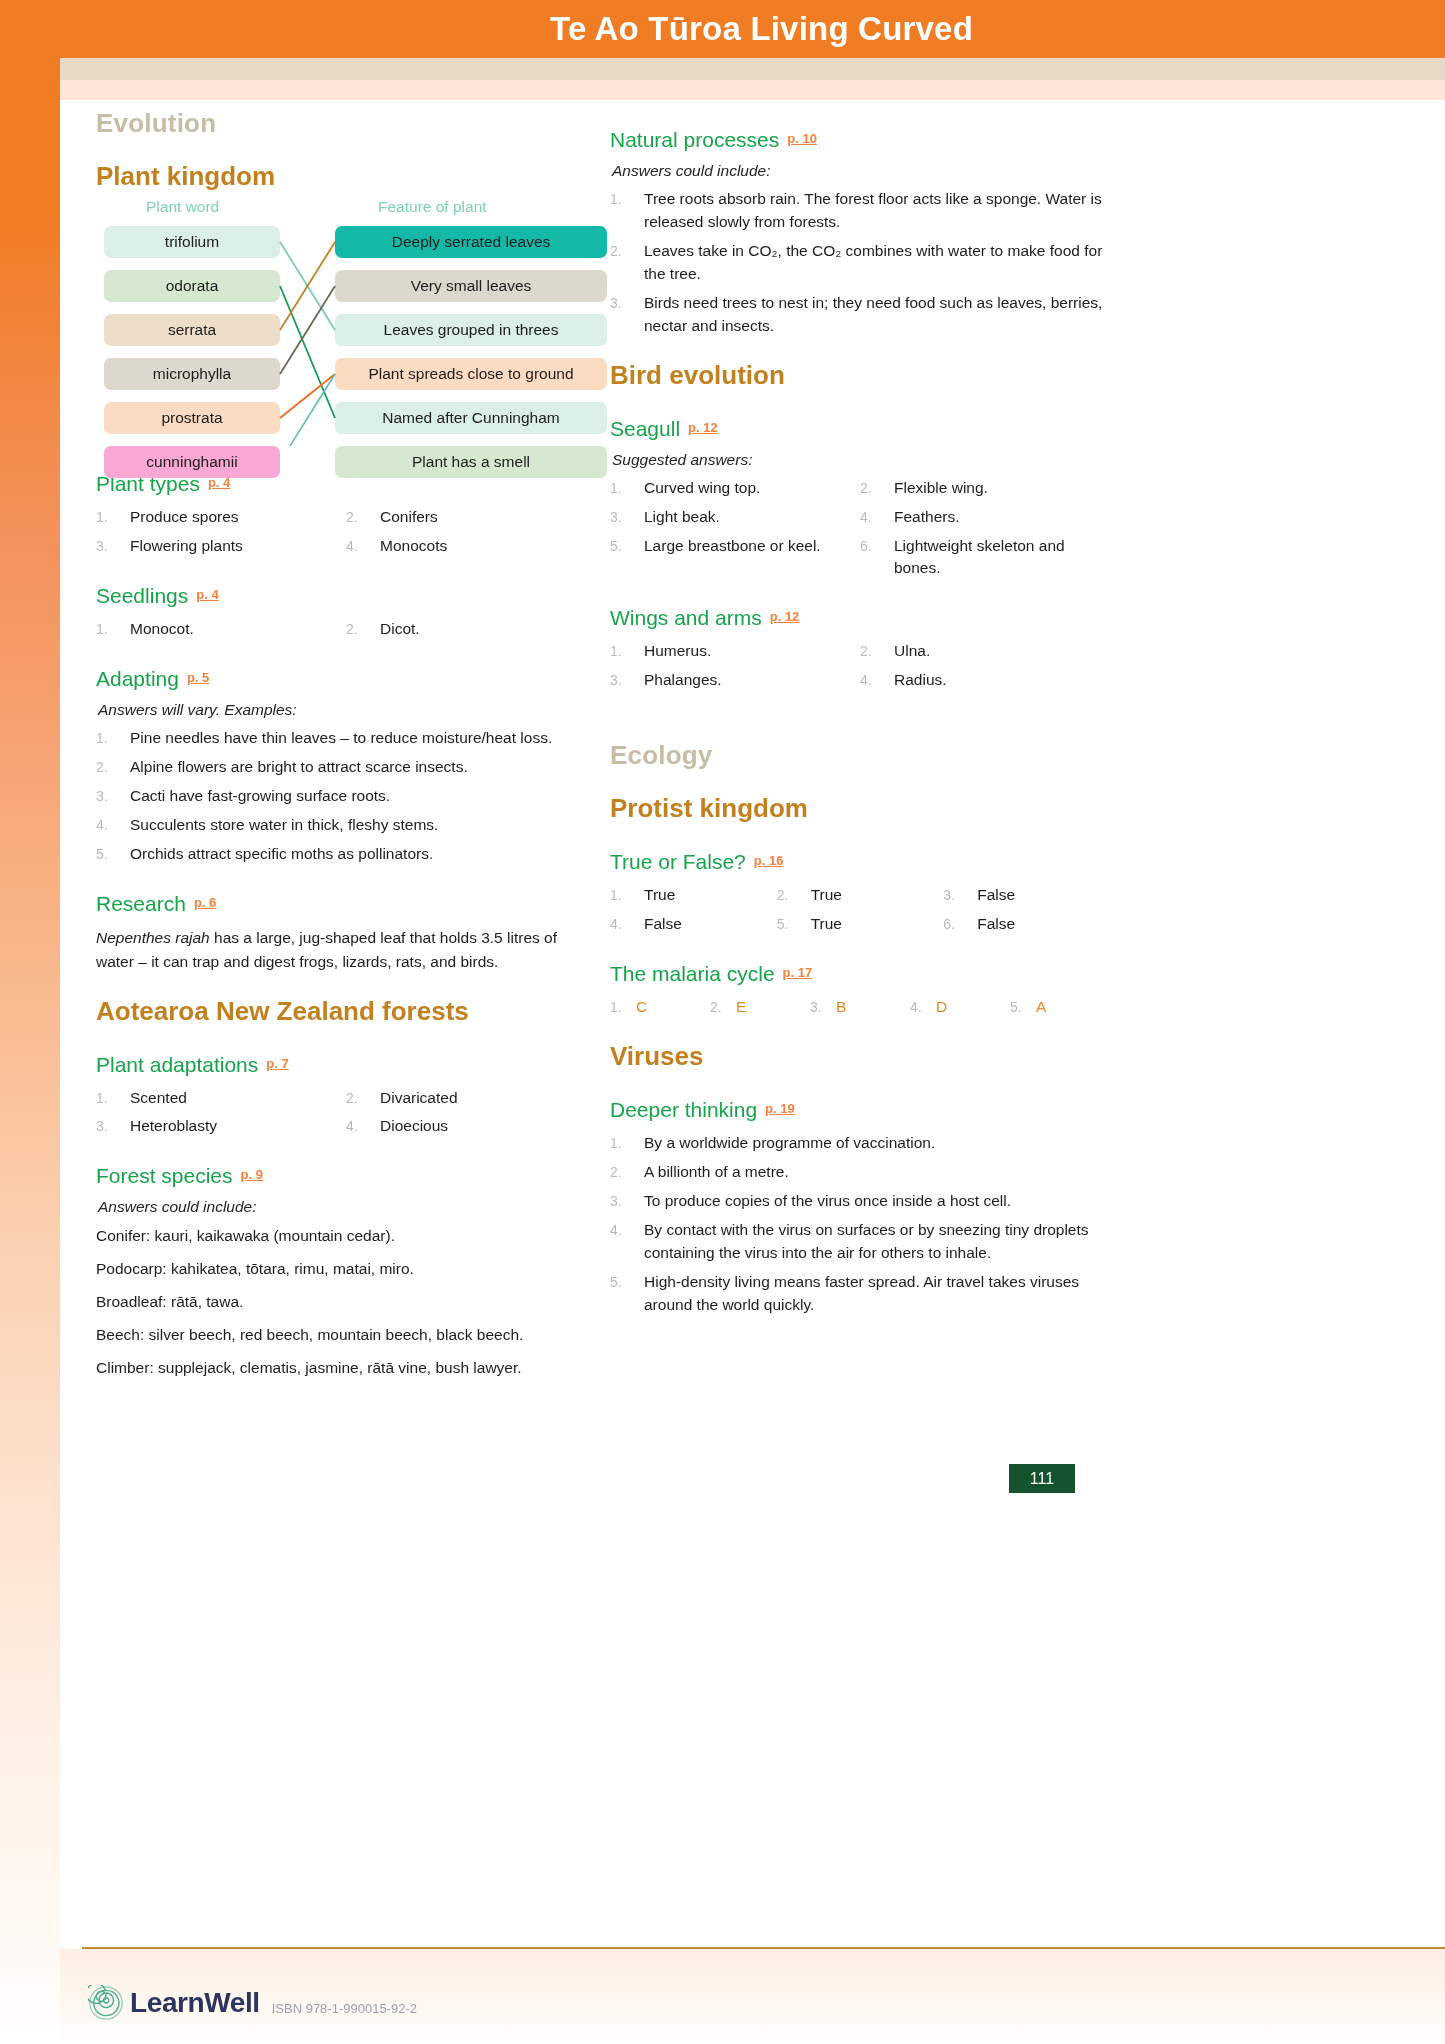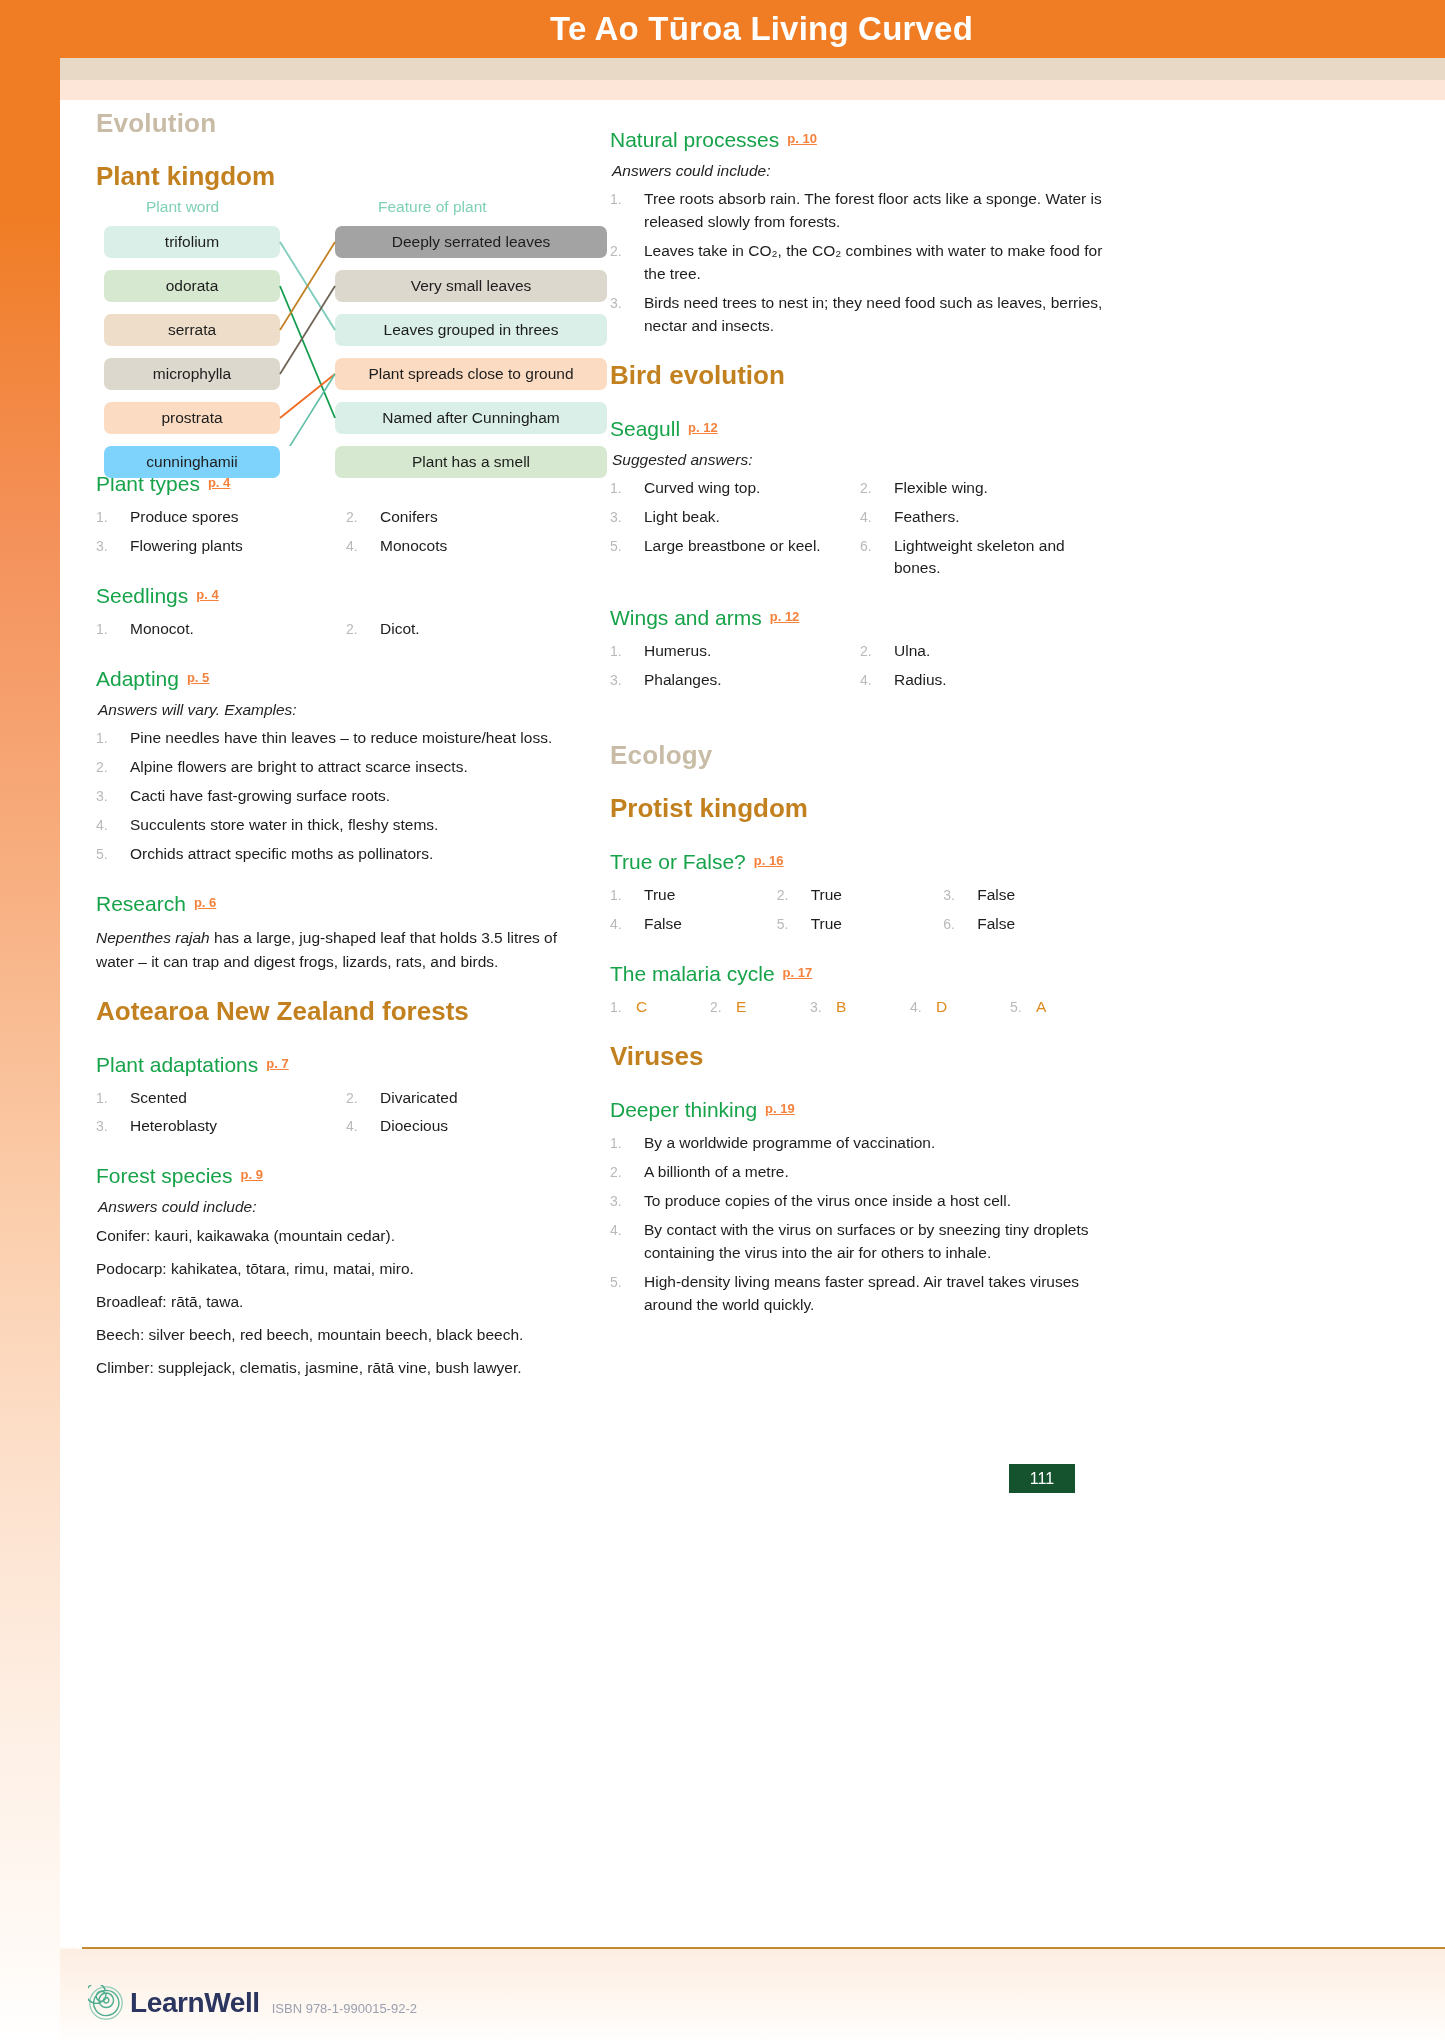--- a/index.html
+++ b/index.html
@@ -258,25 +258,25 @@
         <div class="match-wrap">
           <div class="match-head left">Plant word</div>
           <div class="match-head right">Feature of plant</div>
 
           <div class="match-col left">
             <div class="chip" style="background:#d9efe7">trifolium</div>
             <div class="chip" style="background:#d6e8cf">odorata</div>
             <div class="chip" style="background:#eeddc8">serrata</div>
             <div class="chip" style="background:#ddd8cd">microphylla</div>
             <div class="chip" style="background:#fbdcc2">prostrata</div>
-            <div class="chip" style="background:#7dd3fc">cunninghamii</div>
+            <div class="chip" style="background:#f9a8d4">cunninghamii</div>
           </div>
 
           <div class="match-col right">
-            <div class="chip" style="background:#a3a3a3">Deeply serrated leaves</div>
+            <div class="chip" style="background:#14b8a6">Deeply serrated leaves</div>
             <div class="chip" style="background:#ddd8cd">Very small leaves</div>
             <div class="chip" style="background:#d9efe7">Leaves grouped in threes</div>
             <div class="chip" style="background:#fbdcc2">Plant spreads close to ground</div>
             <div class="chip" style="background:#d9efe7">Named after Cunningham</div>
             <div class="chip" style="background:#d6e8cf">Plant has a smell</div>
           </div>
 
           <svg class="match-lines" viewBox="0 0 500 248">
 
             <line x1="184" y1="44" x2="239" y2="132" stroke="#86cfc0" stroke-width="1.6"></line>

